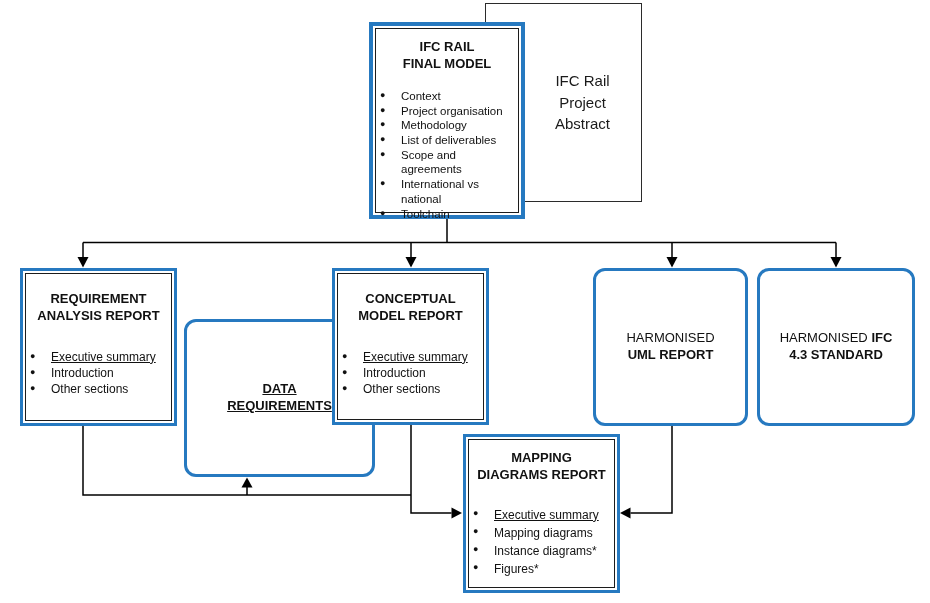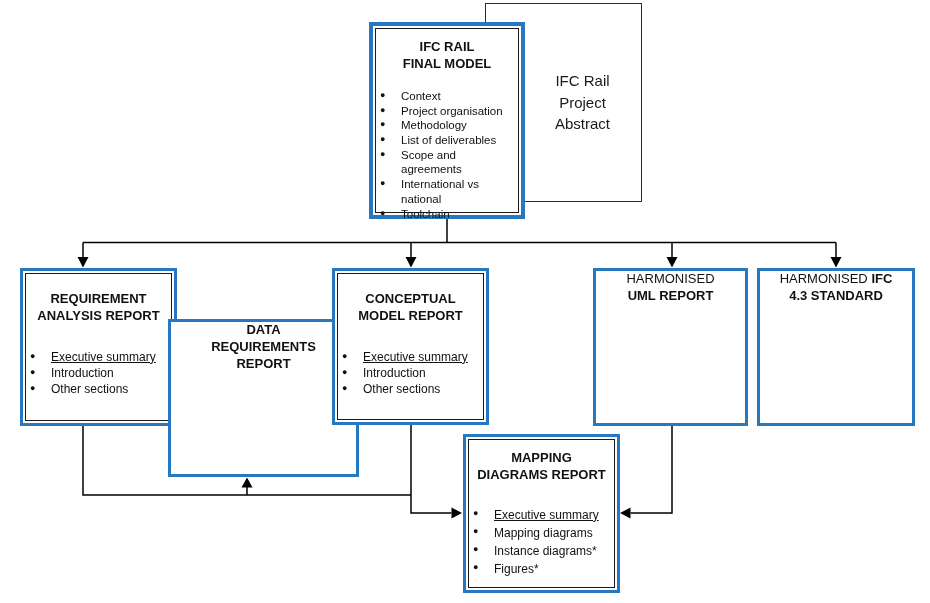--- a/index.html
+++ b/index.html
@@ -5,21 +5,21 @@
   html,body{margin:0;padding:0;background:#fff;}
   .stage{
     position:relative;width:930px;height:603px;background:#fff;overflow:hidden;
     font-family:"Liberation Sans",sans-serif;color:#111;
     --blue:#2679C0;--line:#000000;
   }
   .box{position:absolute;background:#fff;border:3px solid var(--blue);box-sizing:border-box;display:flex;flex-direction:column;}
   .box.thick{border-width:4px;}
   .box.innerline::before{content:"";position:absolute;inset:2px;border:1px solid #1c1c1c;pointer-events:none;}
   .plainbox{position:absolute;background:#fff;border:1px solid #2b2b2b;box-sizing:border-box;display:flex;flex-direction:column;justify-content:center;}
-  .vcenter{justify-content:flex-start;}
+  .vcenter{justify-content:center;border-radius:12px;}
   .title{font-weight:bold;text-align:center;font-size:13px;line-height:1.3;position:relative;}
   .title .reg{font-weight:normal;}
   .abstract-text{font-size:15px;line-height:1.45;text-align:center;color:#1a1a1a;}
   .bullets{list-style:none;margin:0;padding:0 4px 0 7px;position:relative;}
   .bullets li{display:flex;align-items:flex-start;}
   .bullets .mk{flex:0 0 21px;font-size:9px;line-height:inherit;padding-top:1px;}
   .bullets .bt{flex:1;}
   .u{text-decoration:underline;}
   .fr-bullets{font-size:11.5px;line-height:1.28;}
   .sm-bullets{font-size:12px;line-height:1.35;}
@@ -120,25 +120,24 @@
           <span class="mk">●</span>
           <span class="bt">Introduction</span>
         </li>
       <li>
           <span class="mk">●</span>
           <span class="bt">Other sections</span>
         </li>
     </ul>
   </div>
 
-  <div class="box vcenter" style="left:168px;top:319px;width:191px;height:158px;">
+  <div class="box vcenter" style="left:184px;top:319px;width:191px;height:158px;text-decoration:underline;">
     <div class="title">
       <div>DATA</div>
       <div>REQUIREMENTS</div>
-      <div>REPORT</div>
     </div>
   </div>
 
   <div class="box innerline" style="left:332px;top:268px;width:157px;height:157px;">
     <div class="title" style="margin-top:20px;">
       <div>CONCEPTUAL</div>
       <div>MODEL REPORT</div>
     </div>
     <ul class="bullets sm-bullets" style="margin-top:24px;">
       <li>

